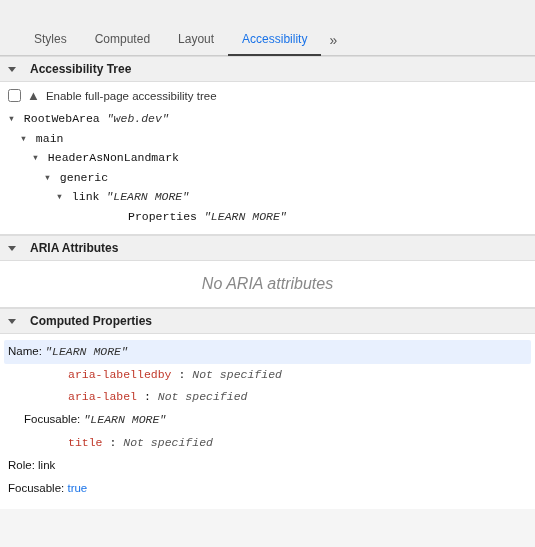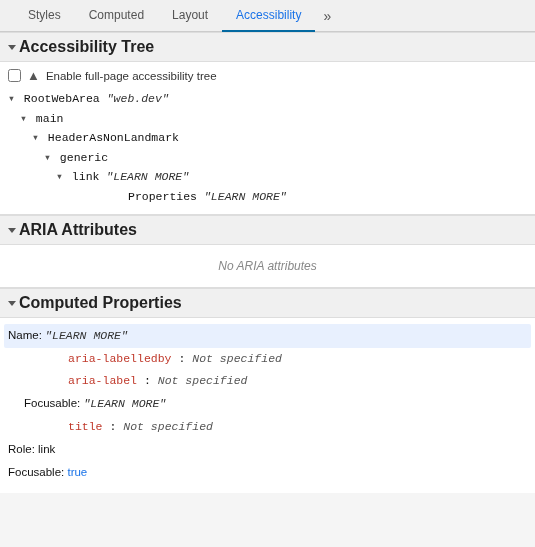--- a/index.html
+++ b/index.html
@@ -11,35 +11,35 @@
       width: 535px;
       min-height: 547px;
     }
 
     
     .tabs {
       display: flex;
       align-items: flex-end;
       background: #f0f0f0;
       border-bottom: 1px solid #ccc;
-      padding: 0 14px;
-      height: 32px;
+      padding: 0 20px;
+      height: 56px;
     }
     .tab {
       padding: 8px 14px;
       cursor: pointer;
       color: #555;
       font-size: 12px;
       border-bottom: 2px solid transparent;
       margin-bottom: -1px;
       white-space: nowrap;
     }
     .tab.active {
       color: #1a73e8;
-      border-bottom: 2px solid #0369a1;
+      border-bottom: 2px solid #404040;
       font-weight: 500;
     }
     .tab-more {
       padding: 8px 8px;
       cursor: pointer;
       color: #555;
       font-size: 14px;
       margin-bottom: -1px;
     }
 
@@ -49,24 +49,24 @@
     }
 
     
     .section-header {
       display: flex;
       align-items: center;
       padding: 5px 8px;
       background: #f0f0f0;
       border-bottom: 1px solid #ddd;
       border-top: 1px solid #ddd;
-      font-size: 16px;
+      font-size: 12px;
       font-weight: 600;
       color: #222;
-      gap: 1px;
+      gap: 12px;
     }
     .triangle {
       display: inline-block;
       width: 0;
       height: 0;
       border-style: solid;
       font-size: 10px;
       color: #555;
     }
     .triangle-down {
@@ -126,21 +126,21 @@
     
     .aria-area {
       padding: 14px 8px;
       background: #fff;
       border-bottom: 1px solid #ddd;
       text-align: center;
     }
     .no-aria {
       color: #888;
       font-style: italic;
-      font-size: 12px;
+      font-size: 16px;
       margin-top: 38px;
     }
 
     
     .computed-area {
       padding: 6px 8px 10px 8px;
       background: #fff;
     }
 
     .computed-row {

